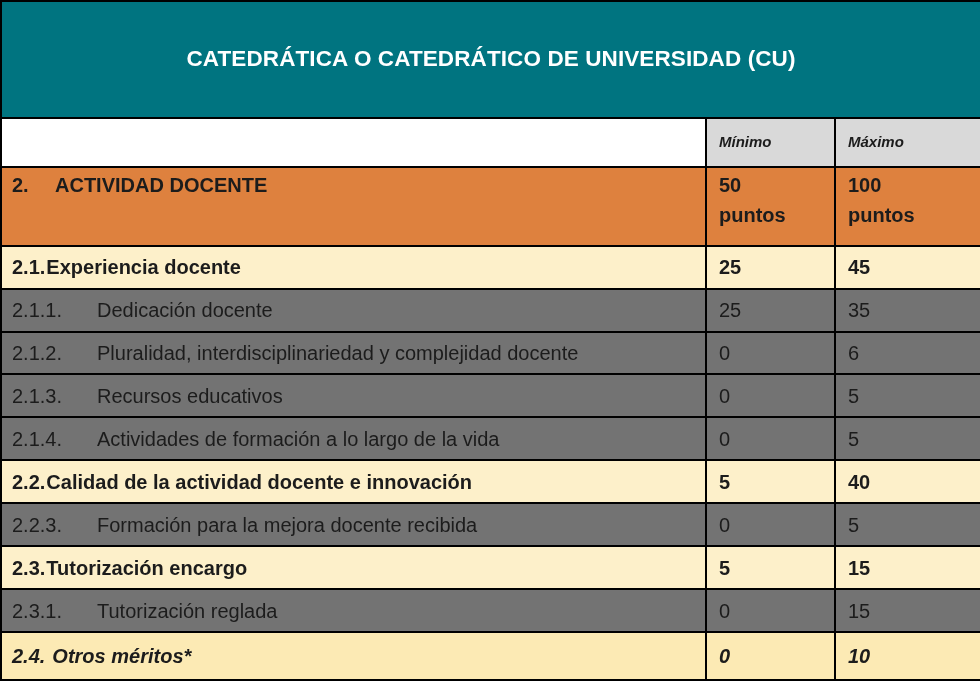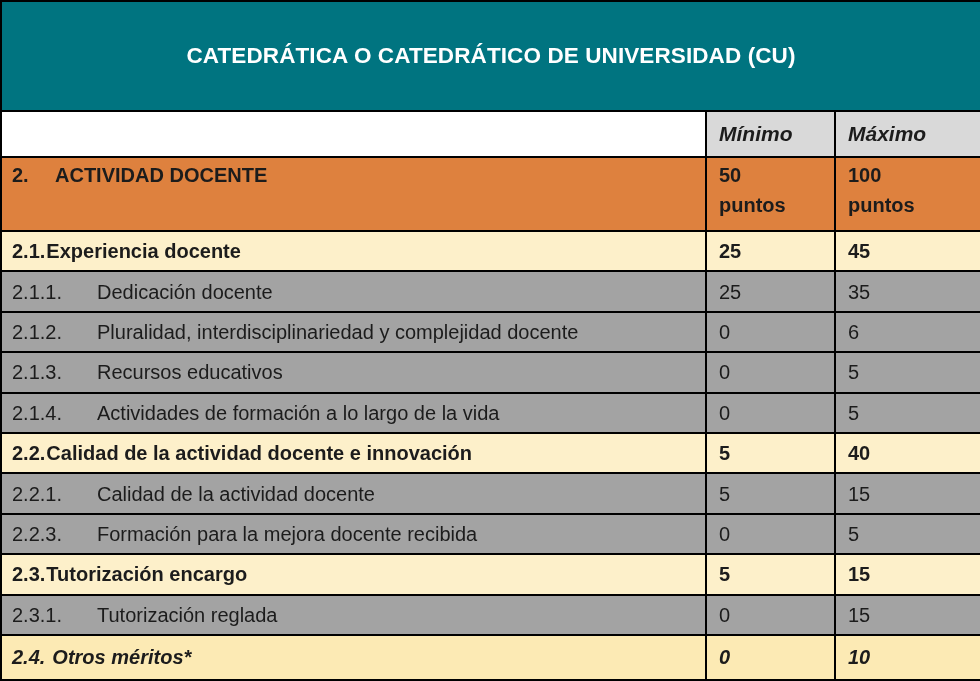--- a/index.html
+++ b/index.html
@@ -40,21 +40,21 @@
     font-weight: bold;
     font-size: 22.5px;
     letter-spacing: 0.1px;
   }
   
   .head-row td { height: 35px; }
   .col-head {
     background: var(--gray, #d9d9d9);
     font-weight: bold;
     font-style: italic;
-    font-size: 21px;
+    font-size: 15px;
     padding-left: 12px;
   }
   .empty-cell { background: #ffffff; }
   
   .c-desc { padding-left: 10px; padding-right: 6px; }
   .c-val  { padding-left: 12px; white-space: pre-line; }
   .desc { display: flex; align-items: flex-start; }
   .num { white-space: pre; }
   .lab { white-space: pre-line; text-align: center; }
   
@@ -66,21 +66,21 @@
     font-weight: bold;
     line-height: 30px;
   }
   tr.row-main .num { flex: 0 0 43px; }
   tr.row-section td {
     background: var(--cream, #fdf0ca);
     height: 30px;
     font-weight: bold;
   }
   tr.row-section .num { flex: 0 0 auto; margin-right: 1px; }
-  tr.row-item td { height: 30px; background: #a3a3a3; }
+  tr.row-item td { height: 30px; background: #737373; }
   tr.row-item .num { flex: 0 0 85px; }
   tr.row-tall td {
     height: 58px;
     vertical-align: top;
     padding-top: 3px;
     line-height: 27px;
   }
   tr.row-section-italic td {
     background: var(--cream2, #fceab4);
     height: 34px;
@@ -180,30 +180,20 @@
             <span class="num">2.2.</span>
             <span class="lab">Calidad de la actividad docente e innovación</span>
           </div>
         </td>
         <td class="c-val">5</td>
         <td class="c-val">40</td>
       </tr>
       <tr class="row-item">
         <td class="c-desc">
           <div class="desc">
-            <span class="num">2.2.1.</span>
-            <span class="lab">Calidad de la actividad docente</span>
-          </div>
-        </td>
-        <td class="c-val">5</td>
-        <td class="c-val">15</td>
-      </tr>
-      <tr class="row-item">
-        <td class="c-desc">
-          <div class="desc">
             <span class="num">2.2.3.</span>
             <span class="lab">Formación para la mejora docente recibida</span>
           </div>
         </td>
         <td class="c-val">0</td>
         <td class="c-val">5</td>
       </tr>
       <tr class="row-section">
         <td class="c-desc">
           <div class="desc">

